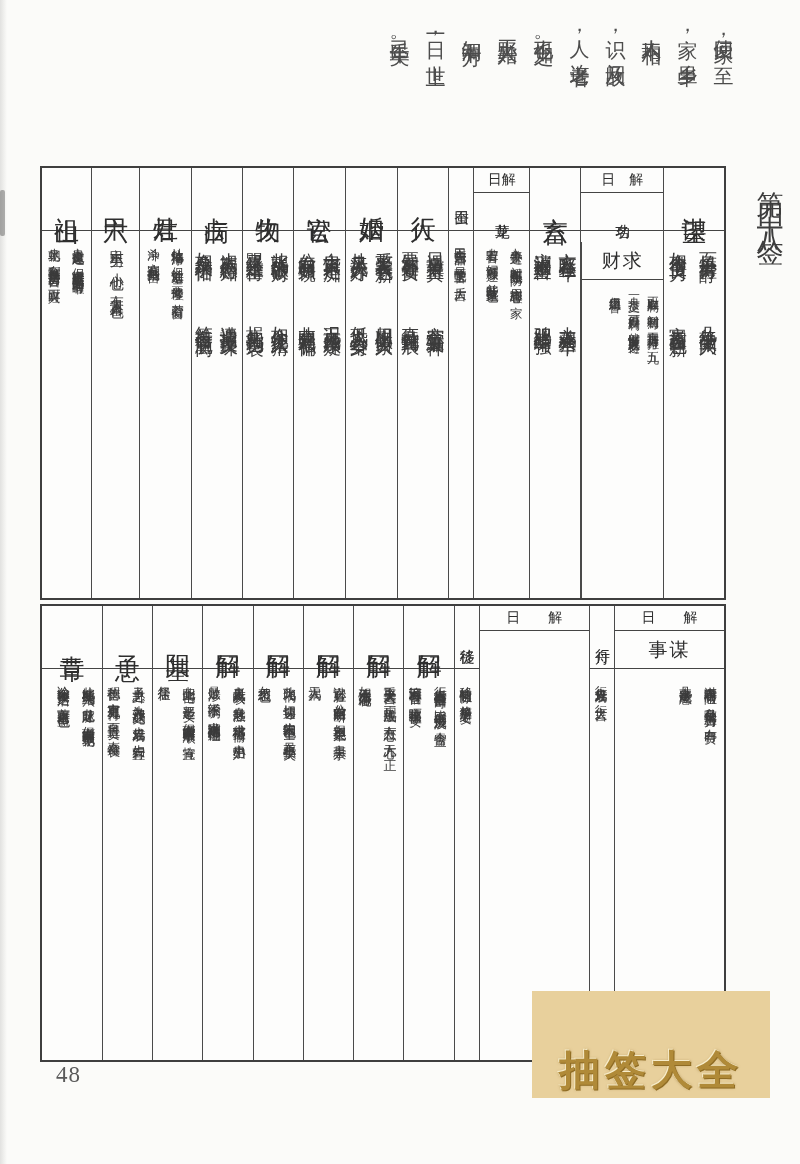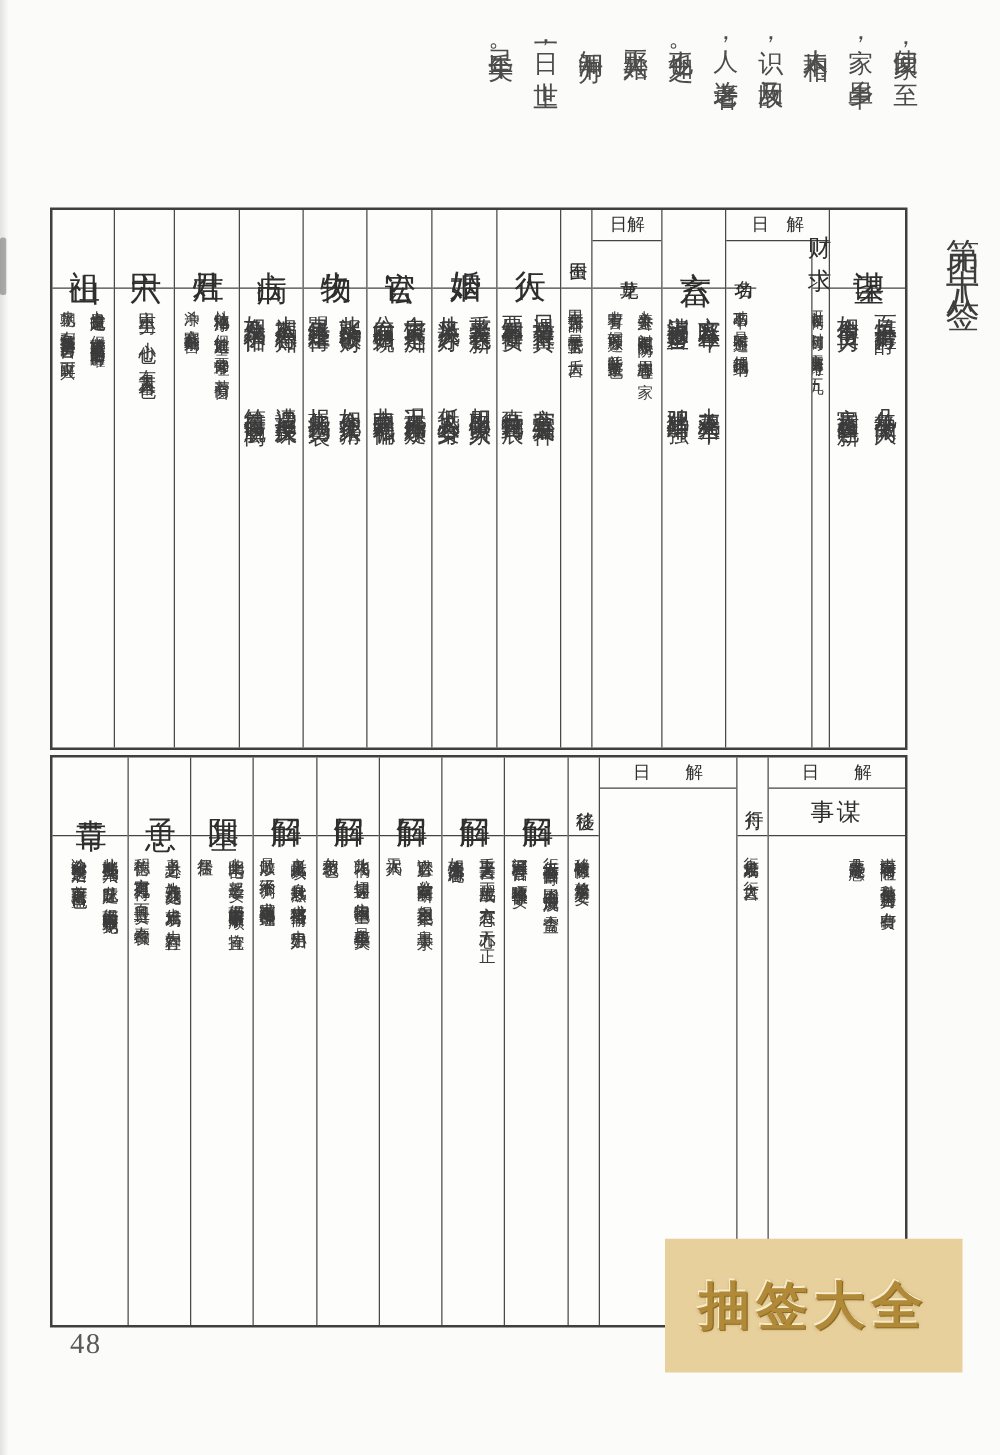--- a/index.html
+++ b/index.html
@@ -35,21 +35,21 @@
     position:absolute;left:40px;width:686px;
     display:flex;flex-direction:row;
     border:2px solid #3f3f3f;background:#fdfdfc;box-sizing:border-box;
   }
   .t1{top:166px;height:434px;}
   .t2{top:604px;height:458px;}
 
   .col{display:flex;flex-direction:column;min-width:0;box-sizing:border-box;}
   .col + .col, .grp + .col, .col + .grp, .grp + .grp{border-left:1px solid #4a4a4a;}
   .grp{display:flex;flex-direction:column;min-width:0;box-sizing:border-box;}
-  .grp-row{display:flex;flex-direction:row;flex:1;min-height:0;gap:44px;}
+  .grp-row{display:flex;flex-direction:column;flex:1;min-height:0;}
   .grp-row .subcol + .subcol{border-left:1px solid #4a4a4a;}
   .subcol{display:flex;flex-direction:column;min-width:0;box-sizing:border-box;}
 
   
   .h{
     height:62px;flex:0 0 62px;border-bottom:1.5px solid #444;
     writing-mode:vertical-rl;text-orientation:upright;
     display:flex;align-items:center;justify-content:center;
     font-size:25px;color:#2e2e2e;letter-spacing:2px;
   }
@@ -82,21 +82,21 @@
   .b.narrow1{font-size:12.5px;line-height:24px;letter-spacing:1px;}
   .b.t2n{font-size:13px;line-height:25px;letter-spacing:1px;}
 
   
   .pagenum{
     position:absolute;left:56px;top:1062px;width:686px;text-align:left;
     font-size:23px;color:#5a5a5a;letter-spacing:1px;
   }
   .watermark{
     position:absolute;left:532px;top:991px;width:238px;height:107px;
-    background:#e8d09c;display:flex;align-items:center;justify-content:center;
+    background:#e8d09c;display:flex;align-items:flex-end;justify-content:center;
     z-index:5;
   }
   .watermark span{
     font-size:41px;font-weight:bold;letter-spacing:5px;color:#b08a38;
     text-shadow:1px 1px 0 #8f6c24,-1px -1px 0 #f7ecc9,0 0 3px rgba(126,90,20,.55);
   }
 </style>
 </head>
 <body>
 

